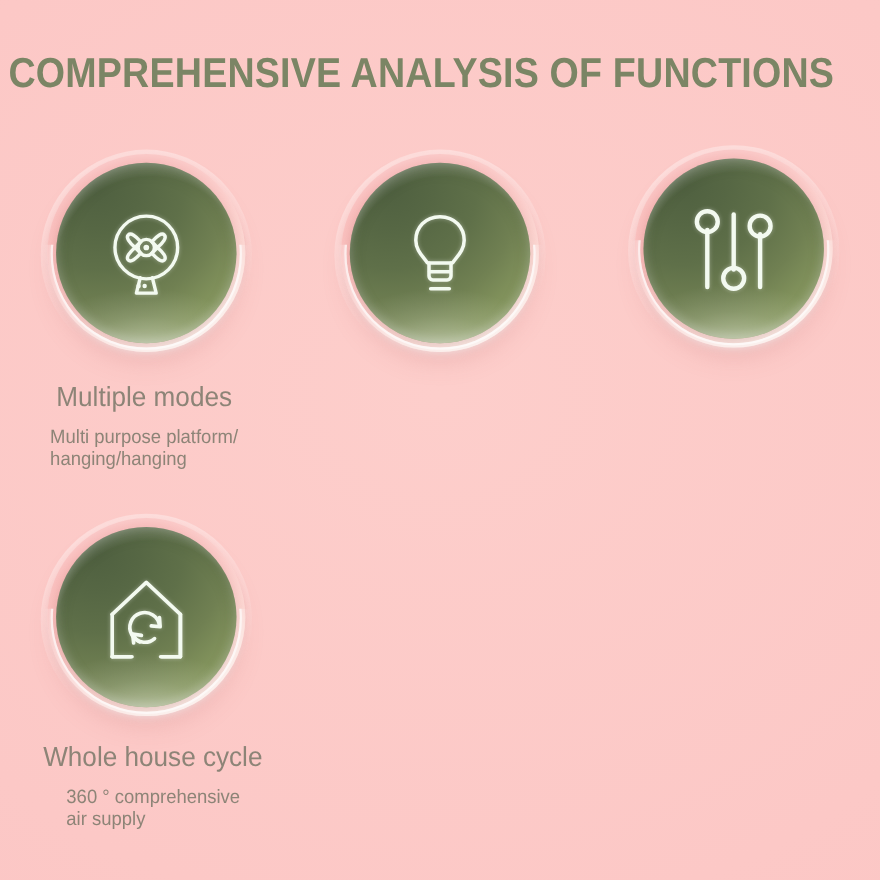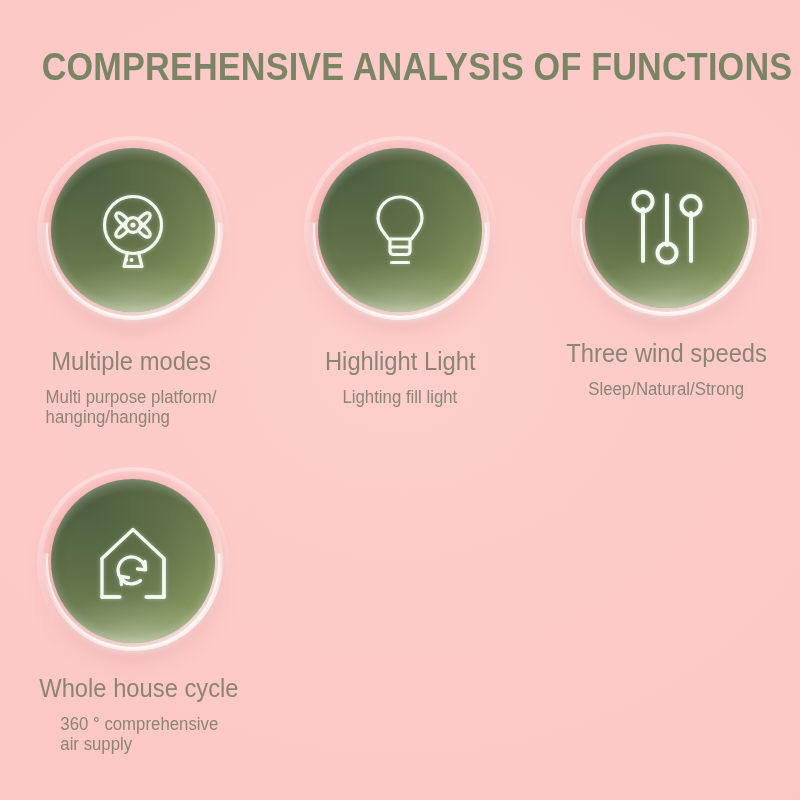--- a/index.html
+++ b/index.html
@@ -26,21 +26,21 @@
 
   
   .header {
     position: absolute;
     top: 0;
     left: 0;
     width: 800px;
     height: 130px;
     display: flex;
     align-items: center;
-    justify-content: flex-start;
+    justify-content: flex-end;
   }
   .header-title {
     font-family: "Liberation Sans", sans-serif;
     font-size: 38px;
     font-weight: 700;
     letter-spacing: 0.2px;
     color: #7b8565;
     transform: scaleX(0.90);
     transform-origin: center center;
     white-space: nowrap;
@@ -270,48 +270,40 @@
         <div class="bezel-glow"></div>
         <div class="icon-holder">
           <svg width="62" height="80" viewBox="0 0 62 80" fill="none" stroke="#f3faf0" stroke-width="3.2" stroke-linecap="round" stroke-linejoin="round">
             <path d="M31 5 C17.5 5 9 15 9 26.5 C9 36 16 41.5 19.5 47 L42.5 47 C46 41.5 53 36 53 26.5 C53 15 44.5 5 31 5 Z"></path>
             <path d="M21 47 L21 59 C21 61 22.5 62.5 24.5 62.5 L37.5 62.5 C39.5 62.5 41 61 41 59 L41 47"></path>
             <line x1="21.5" y1="55" x2="40.5" y2="55"></line>
             <line x1="22.5" y1="70.5" x2="39.5" y2="70.5"></line>
           </svg>
         </div>
       </div>
-      <div class="caption">
-        <div class="card-title">Highlight Light</div>
-        <div class="card-sub">Lighting fill light</div>
-      </div>
     </div>
 
 
 
     <div class="card c4 row2">
       <div class="btn-wrap">
         <div class="bezel"></div>
         <div class="disc"></div>
         <div class="halo"></div>
         <div class="bezel-glow"></div>
         <div class="icon-holder">
           <svg width="74" height="78" viewBox="0 0 74 78" fill="none" stroke="#f3faf0" stroke-width="4.0" stroke-linecap="round" stroke-linejoin="round">
             <line x1="13" y1="20" x2="13" y2="72"></line>
             <circle cx="13" cy="12.5" r="9.5"></circle>
             <line x1="37" y1="6" x2="37" y2="56"></line>
             <circle cx="37" cy="64" r="9.5"></circle>
             <line x1="61" y1="24" x2="61" y2="72"></line>
             <circle cx="61" cy="16.5" r="9.5"></circle>
           </svg>
         </div>
-      </div>
-      <div class="caption">
-        <div class="card-title">Three wind speeds</div>
-        <div class="card-sub">Sleep/Natural/Strong</div>
       </div>
     </div>
 
     <div class="card c5 row2">
       <div class="btn-wrap">
         <div class="bezel"></div>
         <div class="disc"></div>
         <div class="halo"></div>
         <div class="bezel-glow"></div>
         <div class="icon-holder">

